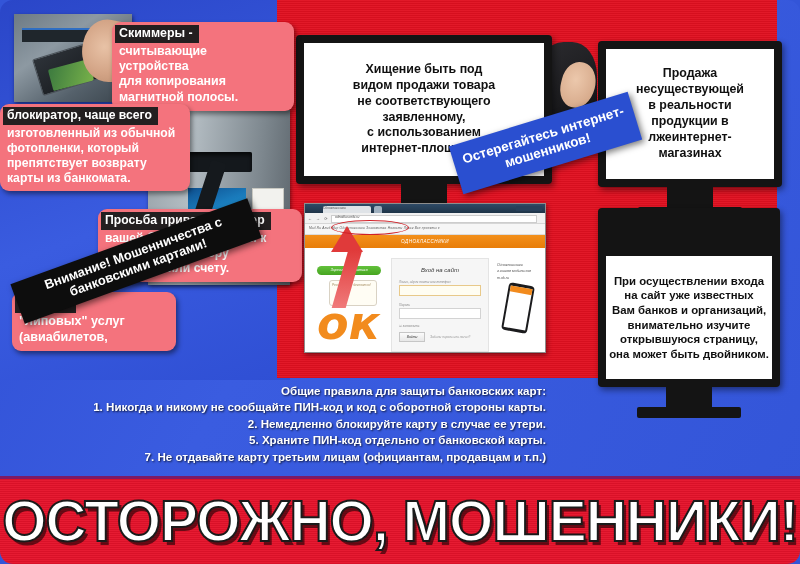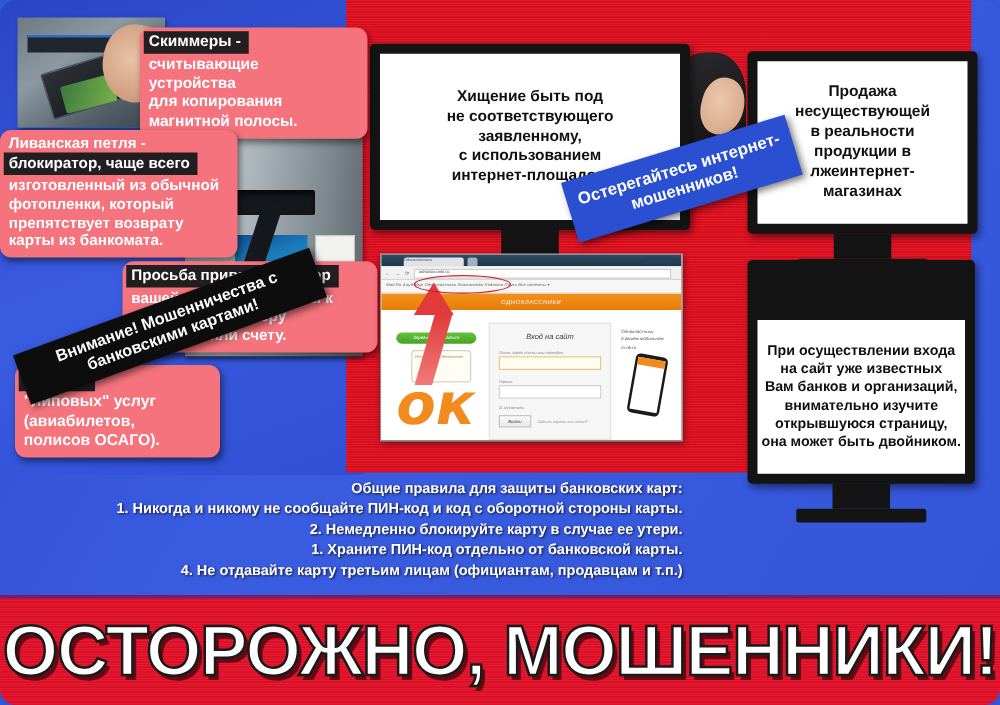--- a/index.html
+++ b/index.html
@@ -212,49 +212,48 @@
 
   <div class="card" id="card-skimmer">
     <span class="hd">Скиммеры -</span>
     <span class="ln">считывающие</span>
     <span class="ln">устройства</span>
     <span class="ln">для копирования</span>
     <span class="ln">магнитной полосы.</span>
   </div>
 
   <div class="card" id="card-loop">
-    <span class="ln">Ливанская петля -</span>
     <span class="hd">блокиратор, чаще всего</span>
     <span class="ln">изготовленный из обычной</span>
     <span class="ln">фотопленки, который</span>
     <span class="ln">препятствует возврату</span>
     <span class="ln">карты из банкомата.</span>
   </div>
 
   <div class="card" id="card-bind">
     <span class="hd">Просьба привязать номер</span>
     <span class="ln">вашей банковской карты к</span>
     <span class="ln">какому-либо номеру</span>
     <span class="ln">телефона или счету.</span>
   </div>
 
   <div class="card" id="card-fake">
     <span class="hd">Покупка</span>
     <span class="ln">"липовых" услуг</span>
     <span class="ln">(авиабилетов,</span>
-    <span class="ln">полисов ОСАГО).</span>
   </div>
 
   <div id="banner-attention">Внимание! Мошенничества с банковскими картами!</div>
   <div id="banner-beware">Остерегайтесь интернет-мошенников!</div>
 
   <div class="monitor" id="mon-theft">
     <div class="bez">
       <div class="scr">
         <span>Хищение быть под</span>
+        <span>видом продажи товара</span>
         <span>не соответствующего</span>
         <span>заявленному,</span>
         <span>с использованием</span>
         <span>интернет-площадок.</span>
       </div>
     </div>
     <div class="neck"></div>
     <div class="base"></div>
   </div>
 
@@ -329,22 +328,22 @@
       <div class="head"></div>
       <div class="tail"></div>
     </div>
     <div class="oval"></div>
   </div>
 
   <div id="rules">
     <span class="r">Общие правила для защиты банковских карт:</span>
     <span class="r">1. Никогда и никому не сообщайте ПИН-код и код с оборотной стороны карты.</span>
     <span class="r">2. Немедленно блокируйте карту в случае ее утери.</span>
-    <span class="r">1. Храните ПИН-код отдельно от банковской карты.</span>
-    <span class="r">4. Не отдавайте карту третьим лицам (официантам, продавцам и т.п.)</span>
+    <span class="r">5. Храните ПИН-код отдельно от банковской карты.</span>
+    <span class="r">7. Не отдавайте карту третьим лицам (официантам, продавцам и т.п.)</span>
   </div>
 
   <div id="bottomline"></div>
   <div id="bottom">
     <div class="txt">ОСТОРОЖНО, МОШЕННИКИ!</div>
   </div>
 
 </div>
 
 </body></html>

